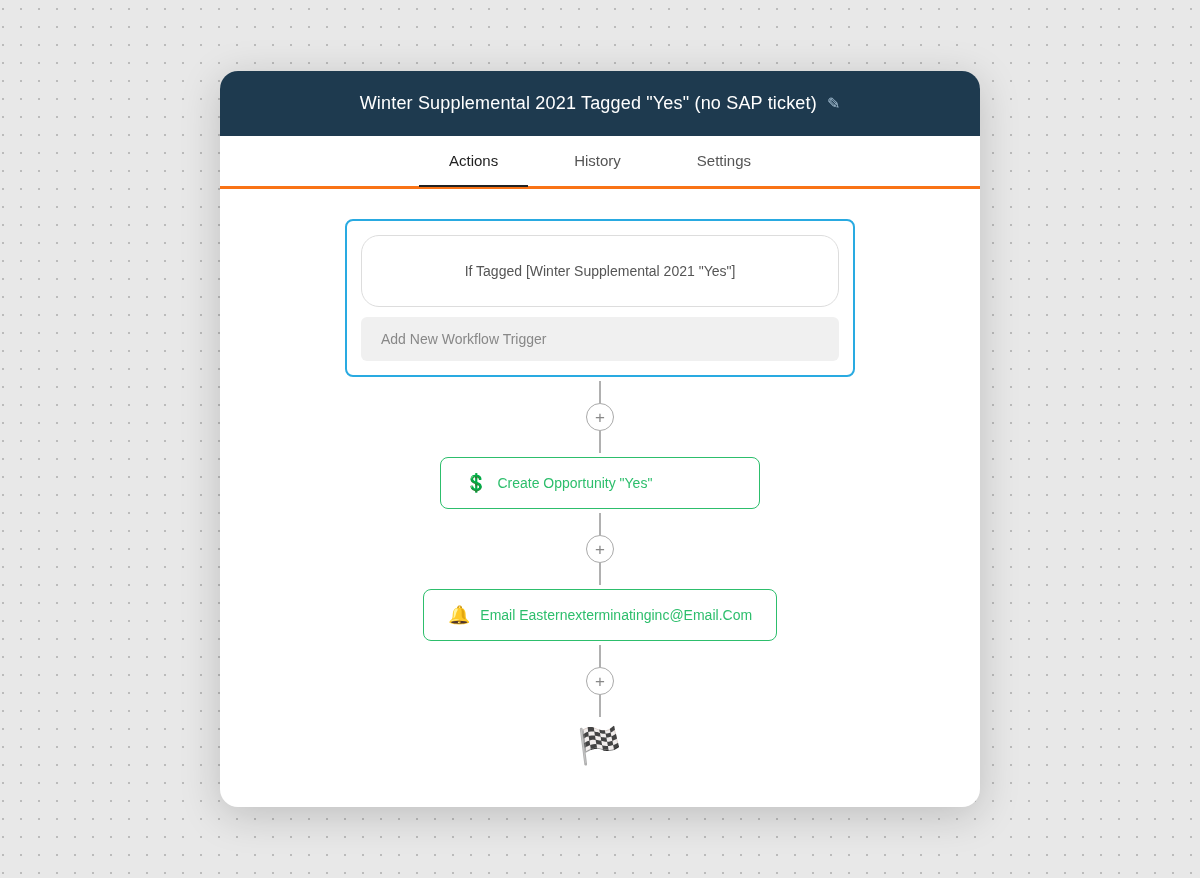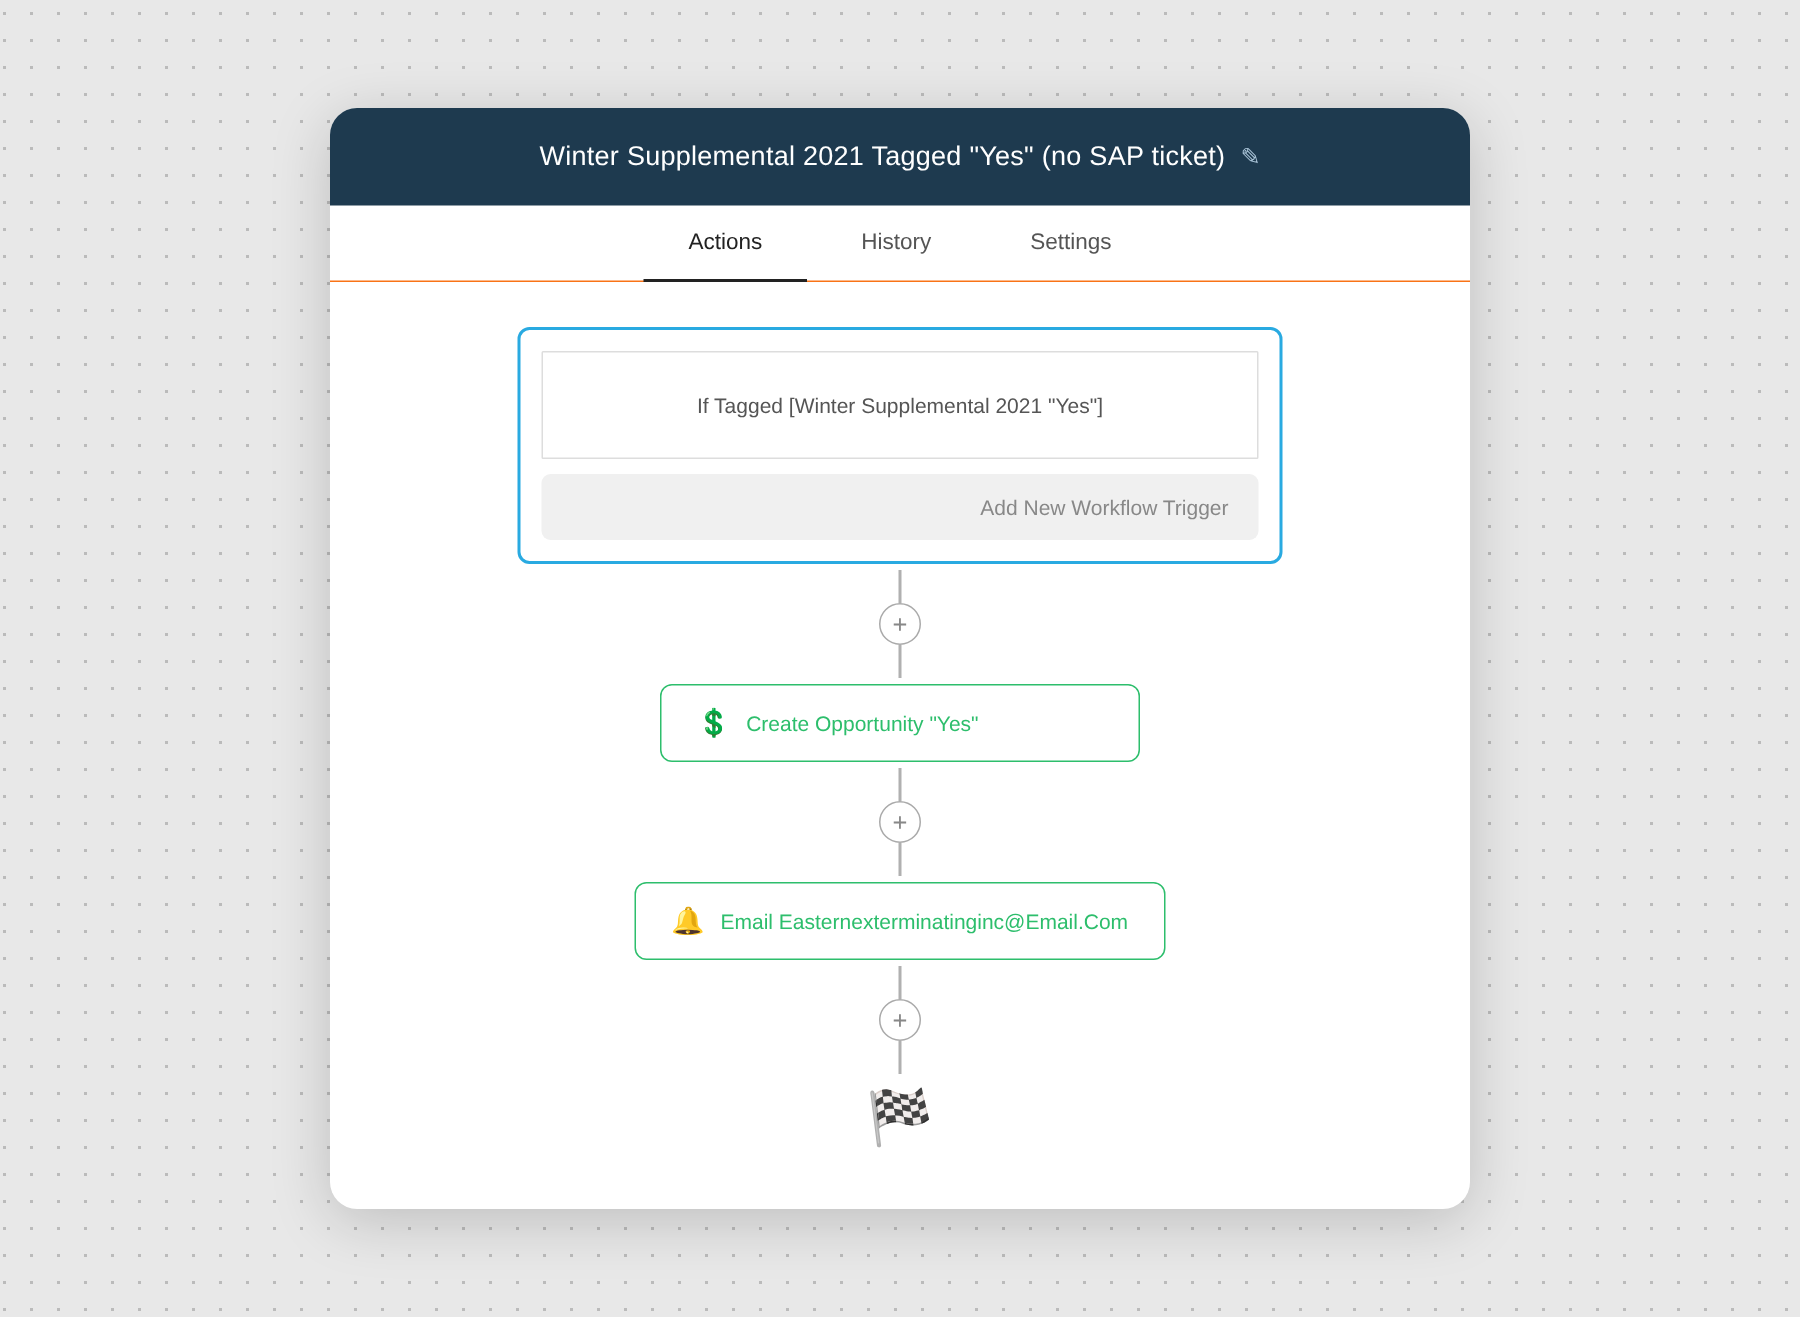--- a/index.html
+++ b/index.html
@@ -56,22 +56,22 @@
     .edit-icon {
       color: #aac4d8;
       font-size: 16px;
       cursor: pointer;
     }
 
     
     .tabs {
       display: flex;
       justify-content: center;
-      gap: 6px;
-      border-bottom: 1px solid #f97316;
+      gap: 16px;
+      border-bottom: 3px solid #f97316;
       padding: 0 20px;
     }
 
     .tab {
       padding: 16px 30px;
       font-size: 15px;
       color: #555;
       cursor: pointer;
       border-bottom: 2px solid transparent;
       margin-bottom: -1px;
@@ -100,33 +100,33 @@
       max-width: 510px;
       background: #fff;
       padding: 14px 14px 14px 14px;
       display: flex;
       flex-direction: column;
       gap: 10px;
     }
 
     .trigger-condition {
       border: 1px solid #ddd;
-      border-radius: 1px;
+      border-radius: 18px;
       padding: 27px 20px;
       text-align: center;
       color: #555;
       font-size: 14px;
       background: #fff;
     }
 
     .trigger-add {
       background: #f0f0f0;
       border-radius: 6px;
       padding: 14px 20px;
-      text-align: right;
+      text-align: left;
       color: #888;
       font-size: 14px;
       cursor: pointer;
     }
 
     
     .connector {
       display: flex;
       flex-direction: column;
       align-items: center;

